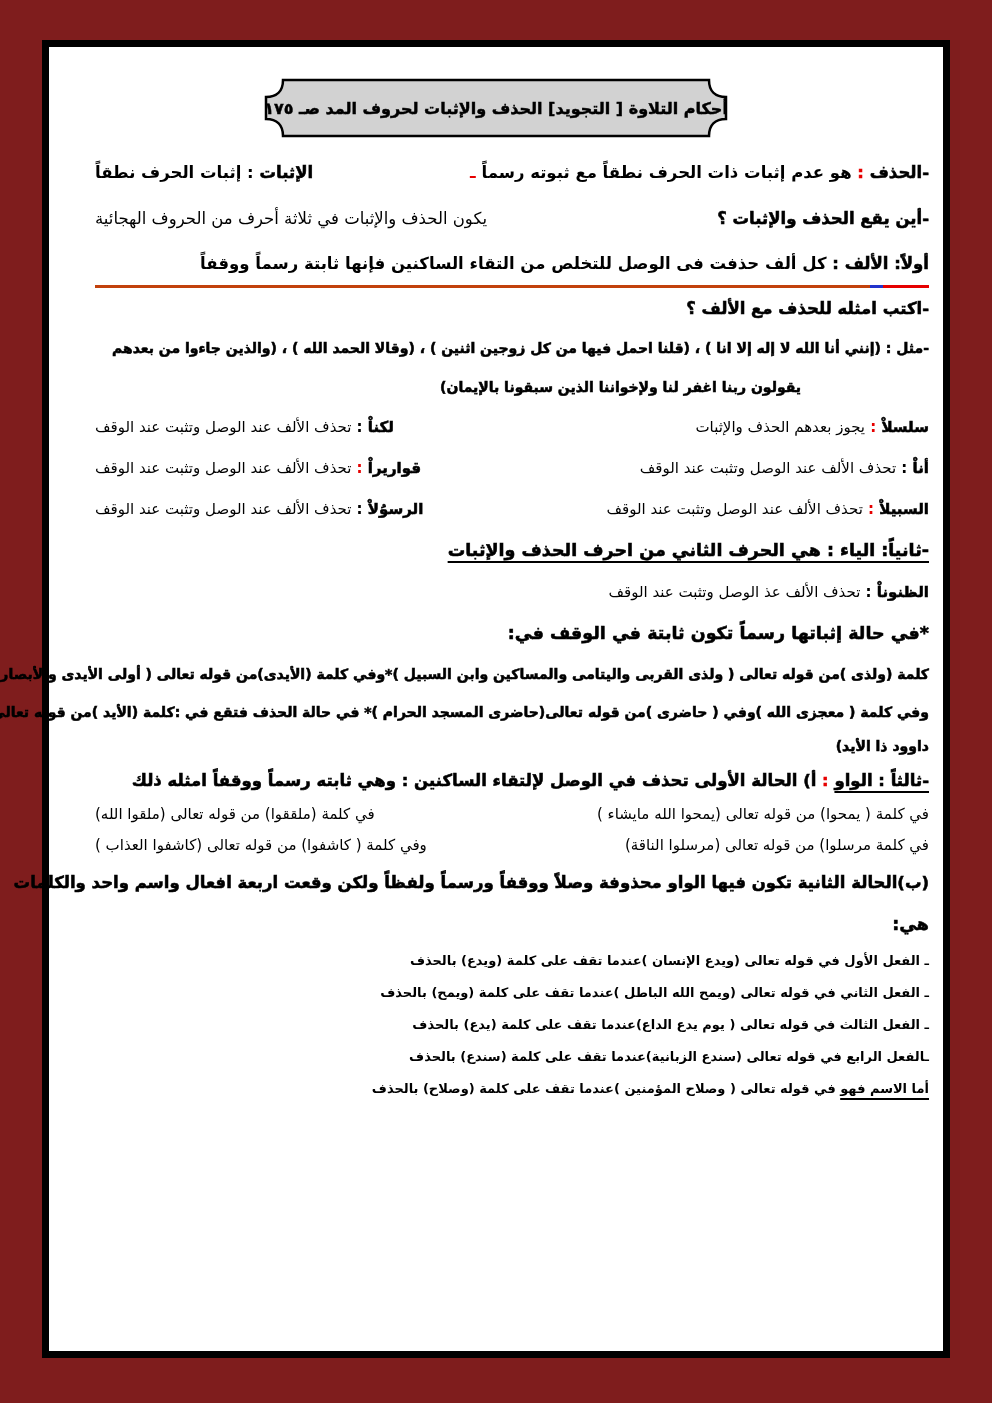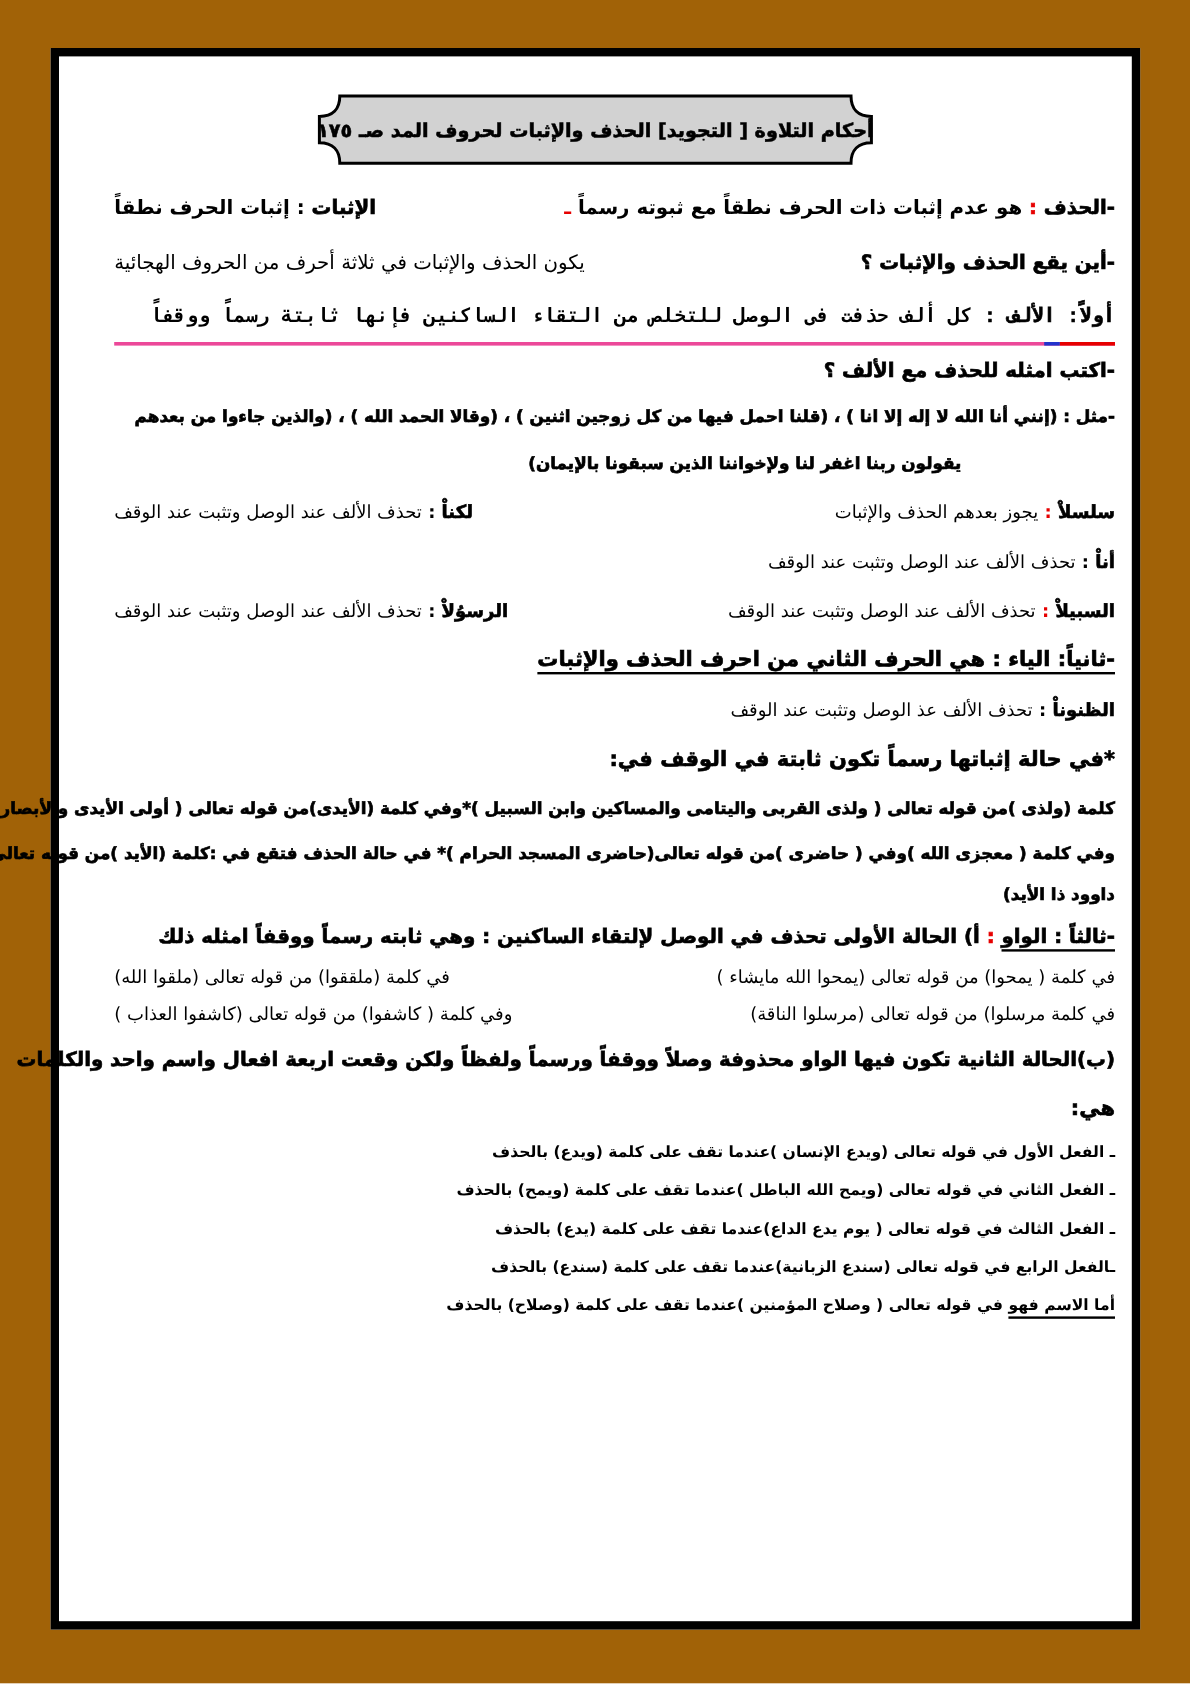--- a/index.html
+++ b/index.html
@@ -1,31 +1,31 @@
 <!DOCTYPE html>
 <html lang="ar" dir="rtl"><head>
 <meta charset="utf-8">
 <style>
   html,body{margin:0;padding:0;background:#fff;}
-  .page{width:992px;height:1403px;position:relative;background:#a16207;
+  .page{width:992px;height:1403px;position:relative;background:#7f1d1d;
         font-family:"DejaVu Sans",sans-serif;direction:rtl;color:#000;overflow:hidden;}
   .frame{position:absolute;top:40px;left:42px;right:42px;bottom:45px;border:7px solid #000;background:#fff;}
   .banner{width:466px;height:62px;margin:30px auto 10px;position:relative;}
   .banner svg{position:absolute;inset:0;width:100%;height:100%;}
   .banner-title{position:absolute;inset:0;display:flex;align-items:center;justify-content:center;
         font-weight:bold;font-size:16px;-webkit-text-stroke:.45px #000;letter-spacing:0;}
   .content{padding:0 14px 0 46px;}
   .line{display:flex;align-items:center;font-weight:bold;white-space:nowrap;}
   .cols{justify-content:space-between;}
   .col{white-space:nowrap;}
   .hv{-webkit-text-stroke:.55px currentColor;}
   .red{color:#e60000;}
   .reg{font-weight:normal;}
   .ul{text-decoration:underline;text-decoration-thickness:2px;text-underline-offset:5px;}
-  .ulline{border-bottom:3px solid #ec4899;position:relative;font-family:Liberation Mono, monospace;}
+  .ulline{border-bottom:3px solid #c2410c;position:relative;}
   .ua{position:absolute;bottom:-3px;height:3px;display:block;}
   .ua-red{right:0;width:46px;background:#e60000;}
   .ua-blue{right:46px;width:13px;background:#2233cc;}
   .ind{padding-right:128px;}
   .gapspan{display:inline-block;}
   .s14{font-size:14px;}.s15{font-size:15px;}.s16{font-size:16.5px;}
   .s17{font-size:17.5px;}.s18{font-size:13px;}
   .h31{height:31px;}.h32{height:32px;}.h36{height:36px;}.h38{height:38px;}
   .h40{height:40px;}.h41{height:41px;}.h42{height:42px;}.h44{height:44px;}.h46{height:46px;}
 </style>
@@ -62,20 +62,21 @@
         </div>
         <div class="line h38 s14 ind">
           <span class="col"><span class="hv">يقولون ربنا اغفر لنا ولإخواننا الذين سبقونا بالإيمان)</span></span>
         </div>
         <div class="line h41 s15 cols">
           <span class="col"><span class="hv">سلسلاْ</span><span class="red"> : </span><span class="reg">يجوز بعدهم الحذف والإثبات</span></span>
           <span class="col"><span class="hv">لكناْ</span><span> : </span><span class="reg">تحذف الألف عند الوصل وتثبت عند الوقف</span></span>
         </div>
         <div class="line h41 s15 cols">
           <span class="col"><span class="hv">أناْ</span><span> : </span><span class="reg">تحذف الألف عند الوصل وتثبت عند الوقف</span></span>
+          <span class="col"><span class="hv">قواريراْ</span><span class="red"> : </span><span class="reg">تحذف الألف عند الوصل وتثبت عند الوقف</span></span>
         </div>
         <div class="line h41 s15 cols">
           <span class="col"><span class="hv">السبيلاْ</span><span class="red"> : </span><span class="reg">تحذف الألف عند الوصل وتثبت عند الوقف</span></span>
           <span class="col"><span class="hv">الرسوُلاْ</span><span> : </span><span class="reg">تحذف الألف عند الوصل وتثبت عند الوقف</span></span>
         </div>
         <div class="line h42 s17">
           <span class="col"><span class="hv ul">-ثانياً: الياء : هي الحرف الثاني من احرف الحذف والإثبات</span></span>
         </div>
         <div class="line h41 s15">
           <span class="col"><span class="hv">الظنوناْ</span><span> : </span><span class="reg">تحذف الألف عذ الوصل وتثبت عند الوقف</span></span>

